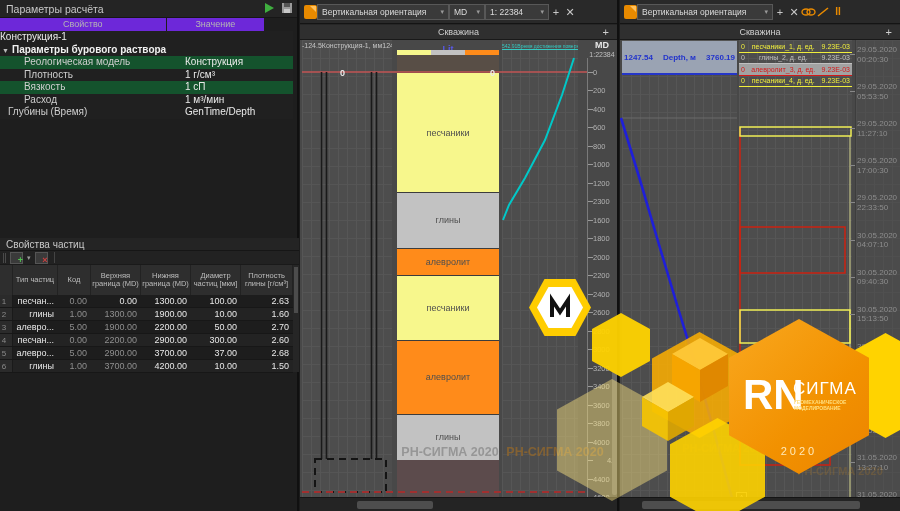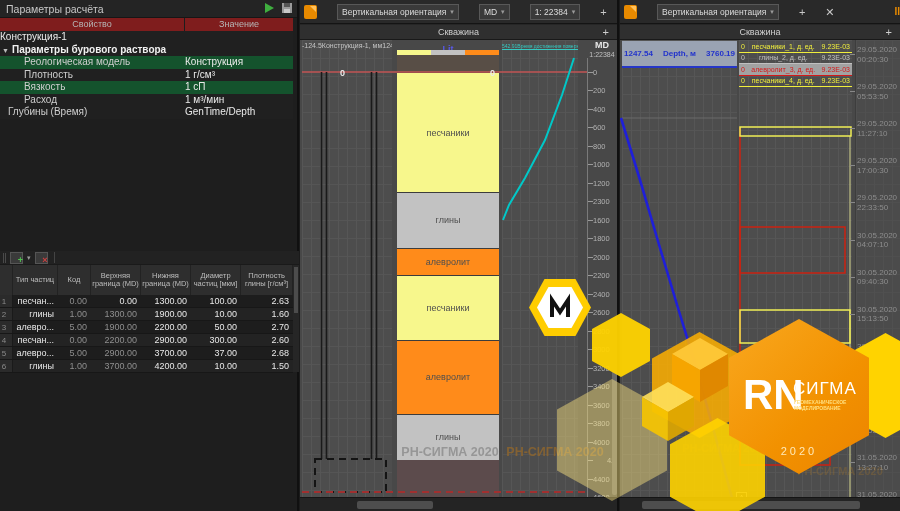--- a/index.html
+++ b/index.html
@@ -6,21 +6,21 @@
   html,body{width:900px;height:511px;overflow:hidden;background:#181818;
     font-family:"Liberation Sans",sans-serif;-webkit-font-smoothing:antialiased}
   .abs{position:absolute}
   .app{position:relative;width:900px;height:511px;background:#1b1b1b;overflow:hidden}
 
   
   .panel-left{left:0;top:0;width:299px;height:511px;background:#1e1e1e;border-right:2px solid #101010}
   .titlebar{position:relative;height:18px;background:#242424;color:#c8c8c8;font-size:10.5px;
     line-height:18px;padding-left:6px;border-bottom:1px solid #161616}
   .tb-icons{position:absolute;right:4px;top:2px;display:flex;gap:6px;align-items:center}
-  .prop-head{position:absolute;left:0;top:18px;width:293px;height:13px;background:#7f1d1d;
+  .prop-head{position:absolute;left:0;top:18px;width:264px;height:13px;background:#6d28d9;
     color:#b5b5b5;font-size:9px;display:flex}
   .prop-head span{display:block;text-align:center;line-height:13px}
   .prop-head .c1{width:185px;border-right:1px solid #1d1d1d}
   .prop-head .c2{width:108px}
   .prop-rows{position:absolute;left:0;top:31px;width:293px}
   .prow{display:flex;height:12.5px;font-size:10px;line-height:12.5px;background:#202020}
   .prow.alt{background:#14532d}
   .prow .n{width:185px;color:#cfcfcf;padding-left:8px;white-space:nowrap;overflow:hidden}
   .prow.child .n{padding-left:24px}
   .prow.group .n{color:#f0f0f0;font-weight:bold;padding-left:2px}
@@ -46,21 +46,21 @@
     font-size:9px;line-height:13px;background:#1d1d1d;border-bottom:1px solid #171717}
   .pt-row:nth-child(even){background:#232323}
   .pt-row .idx{background:#2b2b2b;color:#8a8a8a;font-size:8px;text-align:center;border-right:1px solid #1a1a1a}
   .pt-row div{text-align:right;padding-right:4px;color:#e8e8e8;white-space:nowrap;overflow:hidden}
   .pt-row div.dim{color:#8f8f8f}
   .pt-vsb{left:293px;top:265px;width:6px;height:107px;background:#262626}
   .pt-vsb .th{position:absolute;left:1px;top:2px;width:4px;height:46px;background:#4c4c4c}
 
   
   .toolbar{position:absolute;left:0;top:0;right:0;height:24px;background:#292929;border-bottom:1px solid #141414;
-    display:flex;align-items:center;gap:20px;padding-left:4px}
+    display:flex;align-items:center;gap:0;padding-left:4px}
   .doc-ic{width:13px;height:14px;background:#e88a00;border-radius:2px;position:relative;flex:none}
   .doc-ic:before{content:"";position:absolute;right:1px;top:1px;border:3px solid #ffc15e;
     border-left-color:transparent;border-bottom-color:transparent}
   .dd{height:16px;background:#3a3a3a;border:1px solid #585858;color:#ddd;font-size:8.5px;
     display:flex;align-items:center;padding:0 4px;gap:4px;white-space:nowrap}
   .dd .car{color:#9a9a9a;font-size:7px;margin-left:auto}
   .tbtn{color:#c8c8c8;font-size:11px;width:14px;text-align:center;line-height:16px}
   .oic{color:#e88a00;font-weight:bold;font-size:10px;width:16px;text-align:center}
   .tabbar{position:absolute;left:0;top:25px;right:0;height:15px;background:#2f2f2f;border-bottom:1px solid #191919}
   .tabbar .tab{position:absolute;left:0;right:0;text-align:center;color:#cfcfcf;font-size:9px;line-height:15px}
@@ -90,23 +90,23 @@
   .md-lab{position:absolute;left:293px;width:24px;font-size:7.5px;color:#b2b2b2;text-align:left}
   .lith-seg{position:absolute;left:0;width:102px;border-top:1px solid #3c3c3c}
   .lith-seg span{position:absolute;left:0;right:0;top:50%;margin-top:-5px;text-align:center;
     font-size:9px;color:#4f4f4f}
   .zero-lab{position:absolute;top:28px;color:#ececec;font-size:9px;font-weight:bold}
   .watermark{position:absolute;font-size:12.5px;font-weight:bold;white-space:nowrap}
   .vsb-mid{position:absolute;left:312px;top:330px;width:5px;height:125px;background:#6a6a6a;border-radius:2px}
 
   
   .panel-right{left:620px;top:0;width:280px;height:511px;background:#262626}
-  .depth-hdr{position:absolute;left:2px;top:1px;width:115px;height:27px;background:#9aa3b3;
+  .depth-hdr{position:absolute;left:2px;top:1px;width:115px;height:18px;background:#9aa3b3;
     border-bottom:2px solid #2536c8;color:#2233cc;font-size:8px;font-weight:bold;display:flex;
-    justify-content:space-between;align-items:center;padding:8px 2px;white-space:nowrap}
+    justify-content:space-between;align-items:center;padding:16px 2px;white-space:nowrap}
   .leg-row{position:absolute;left:119px;width:113px;height:11.5px;font-size:7px;display:flex;
     justify-content:space-between;align-items:center;padding:0 2px;white-space:nowrap;overflow:hidden}
   .ts-block{position:absolute;left:237px;width:58px;color:#8d8d8d;font-size:8px;line-height:9.5px;white-space:pre-line}
   .ts-dash{position:absolute;left:230px;width:5px;height:1px;background:#888}
   .a-marker{position:absolute;left:116px;top:452px;width:11px;height:11px;border:1px solid #c0c0c0;
     color:#e0e0e0;font-size:7px;text-align:center;line-height:9px;background:rgba(40,40,40,.35)}
 
   
   .overlay{left:0;top:0;width:900px;height:511px;pointer-events:none}
   .hex{position:absolute;clip-path:polygon(50% 0,100% 25%,100% 75%,50% 100%,0 75%,0 25%)}
@@ -168,20 +168,21 @@
         <div class="prow child">
           <span class="n">Расход</span>
           <span class="v">1 м³/мин</span>
         </div>
         <div class="prow top">
           <span class="n">Глубины (Время)</span>
           <span class="v">GenTime/Depth</span>
         </div>
       </div>
 
+    <div class="part-title">Свойства частиц</div>
     <div class="part-toolbar">
       <span class="grip"></span>
       <span class="mini-ic">
           <span class="mark" style="color:#4fc24f">+</span>
         </span>
       <span class="mini-caret">▾</span>
       <span class="mini-ic">
           <span class="mark" style="color:#d04040">×</span>
         </span>
       <span class="vsep"></span>

